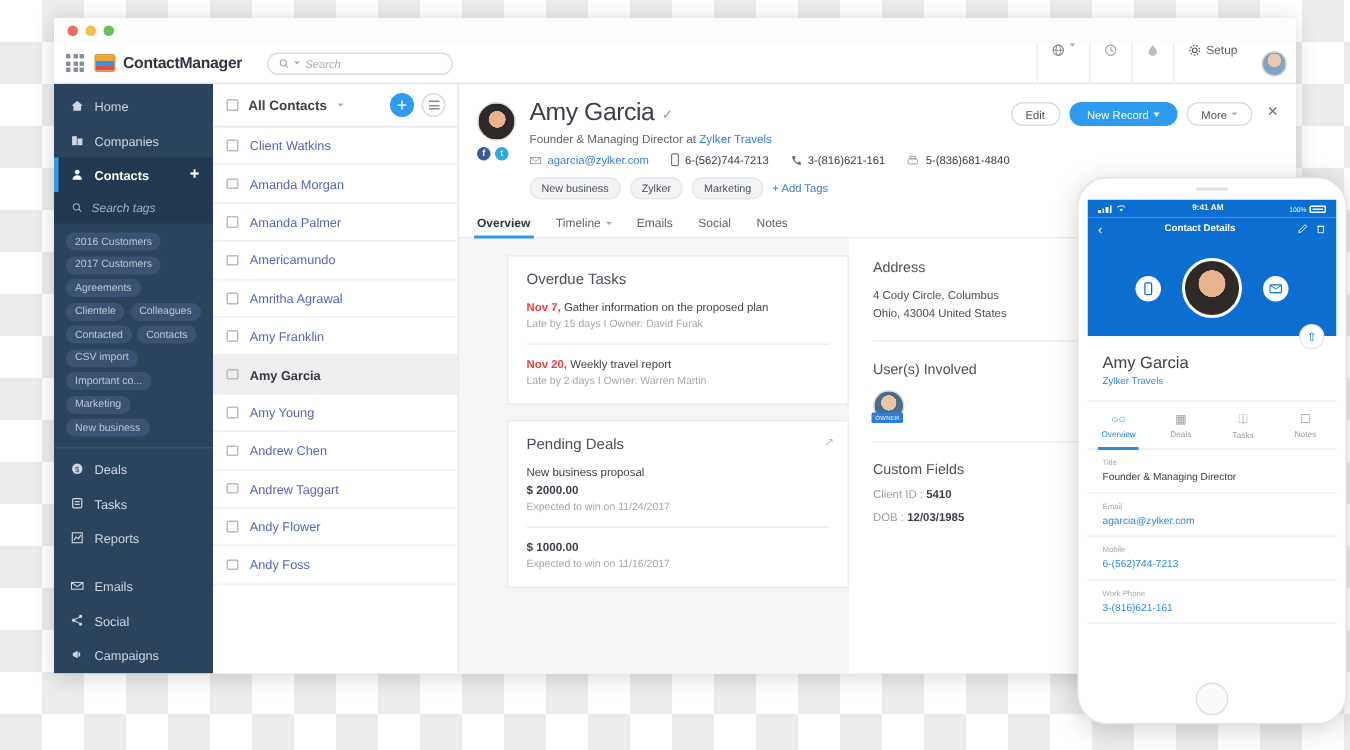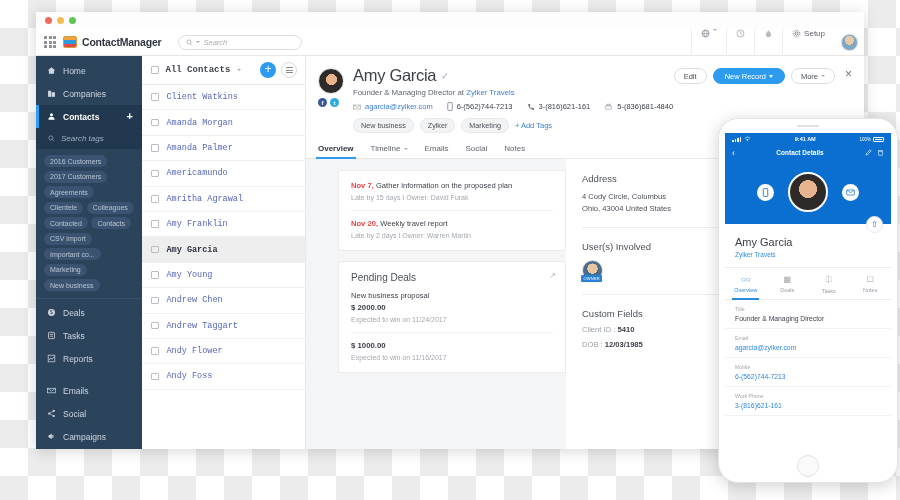--- a/index.html
+++ b/index.html
@@ -97,21 +97,21 @@
   }
   .tagwrap { padding: 6px 6px 5px 8px; display: flex; flex-wrap: wrap; gap: 3.5px; }
   .tag {
     background: #3b5370; color: #b9c6d5; font-size: 7px; border-radius: 7px;
     padding: 2.5px 6px; white-space: nowrap; line-height: 1;
   }
   .navdiv { height: 1px; background: #3a5170; margin: 2px 0 2px; }
   .nav-gap { height: 9px; }
 
   
-  .listcol { width: 164px; flex: 0 0 auto; background: #ffffff; border-right: 1px solid #e8e8e8; display: flex; flex-direction: column; font-family: Liberation Mono, monospace; }
+  .listcol { width: 164px; flex: 0 0 auto; background: #ffffff; border-right: 1px solid #e8e8e8; display: flex; flex-direction: column; }
   .listhead {
     height: 29px; display: flex; align-items: center; padding: 0 8px 0 9px;
     border-bottom: 1px solid #e8e8e8; gap: 7px;
   }
   .chk { width: 7.5px; height: 7.5px; border: 1px solid #b9bdc4; border-radius: 1px; flex: 0 0 auto; }
   .listhead .lbl { font-size: 9px; color: #3d424a; font-weight: bold; }
   .hd-actions { margin-left: auto; display: flex; align-items: center; gap: 5px; }
   .fab {
     width: 16px; height: 16px; border-radius: 50%; background: #2c9bf0; color: #fff;
     display: flex; align-items: center; justify-content: center; font-size: 12px; line-height: 1;
@@ -556,20 +556,21 @@
           </span>
         <span class="tab">
             <span>Notes</span>
           </span>
       </div>
 
       <div class="panes">
         <div class="leftpane">
 
           <div class="card">
+            <div class="card-title">Overdue Tasks</div>
             <div>
               <div class="task-line">
                 <span class="dt">Nov 7,</span>
                 <span>Gather information on the proposed plan</span>
               </div>
               <div class="task-meta">Late by 15 days I Owner: David Furak</div>
             </div>
             <div class="task-sep"></div>
             <div>
               <div class="task-line">

